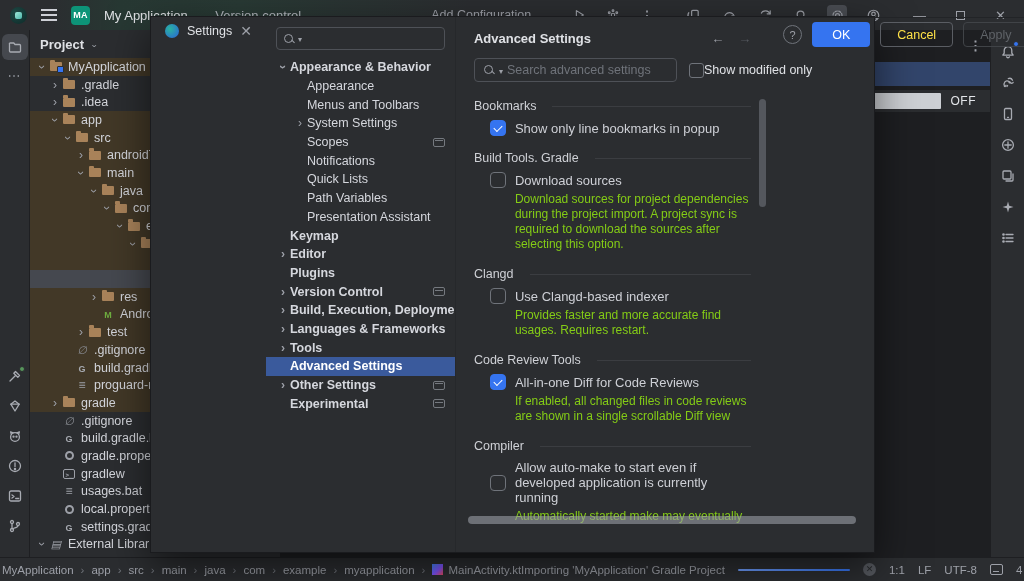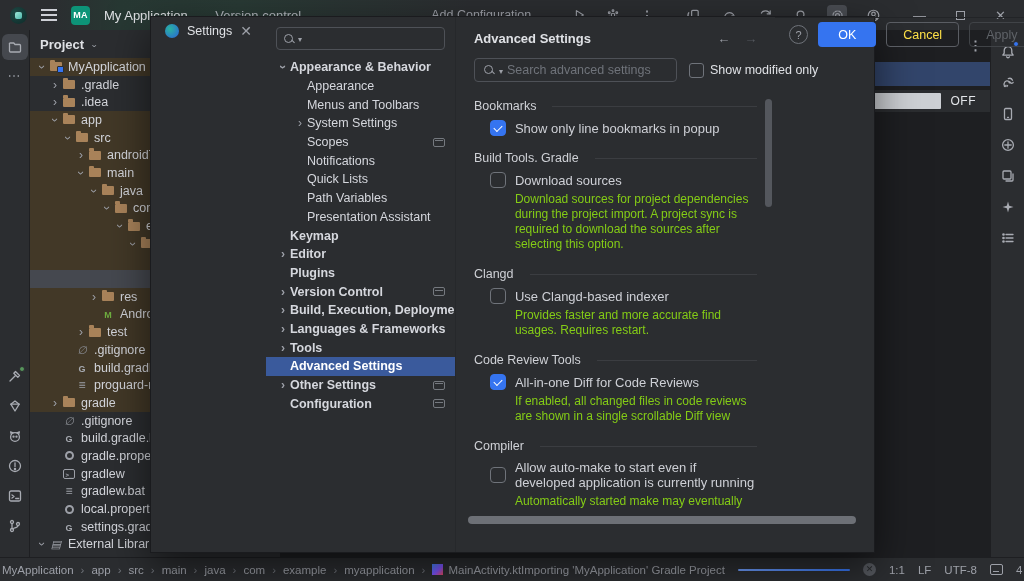--- a/index.html
+++ b/index.html
@@ -105,21 +105,21 @@
 .dlg-main{flex:1;position:relative;padding:0 18px;min-width:0;display:flex;flex-direction:column}
 .adv-header{margin-top:14px;display:flex;align-items:center}
 .adv-title{font-weight:700;font-size:13px;color:#dfe1e5}
 .adv-arrows{margin-left:auto;display:flex;gap:14px;font-size:13px}
 .arrow-back{color:#9da0a8}
 .arrow-fwd{color:#55585e}
 .adv-searchrow{margin-top:12px;display:flex;align-items:center;gap:12px}
 .adv-search{flex:1;height:24px;border:1px solid #4e5157;border-radius:4px;display:flex;align-items:center;gap:4px;padding:0 8px;background:#2b2d30}
 .adv-search input{flex:1;background:transparent;border:none;outline:none;color:#dfe1e5;font-size:12.5px}
 .adv-search input::placeholder,.nav-search input::placeholder{color:#6f737a}
-.showmod{display:flex;align-items:flex-start;gap:6px;font-size:12.5px;color:#dfe1e5;flex:none}
+.showmod{display:flex;align-items:flex-start;gap:0;font-size:12.5px;color:#dfe1e5;flex:none}
 .cb2{width:15px;height:15px;border:1.5px solid #6f737a;border-radius:3px}
 .adv-content{margin-top:2px;flex:1;overflow:hidden;padding-bottom:10px}
 .adv-row .sec{margin-top:15px;display:flex;align-items:center;gap:16px}
 .sec-label{font-size:12.5px;color:#cfd1d6;flex:none}
 .sec-line{flex:1;border-top:1px solid #3b3d41}
 .adv-row .opt{margin:7px 0 0 16px;display:flex;align-items:center;gap:9px}
 .cb{width:16px;height:16px;border:1.5px solid #6f737a;border-radius:4px;flex:none;position:relative}
 .adv-row.checked .cb{background:#3574f0;border-color:#3574f0}
 .adv-row.checked .cb::after{content:"";position:absolute;left:3.5px;top:4px;width:7px;height:4px;border-left:1.8px solid #fff;border-bottom:1.8px solid #fff;transform:rotate(-45deg)}
 .opt-label{font-size:13px;color:#ced0d6}
@@ -447,21 +447,21 @@
           <span class="t-icon">
             <i></i>
           </span>
           <span class="t-label">gradlew</span>
         </div>
         <div class="t-row" data-icon="lines" style="--indent: 1;">
           <span class="t-chev"></span>
           <span class="t-icon">
             <i></i>
           </span>
-          <span class="t-label">gradlew.bat</span>
+          <span class="t-label">usages.bat</span>
         </div>
         <div class="t-row" data-icon="gear" style="--indent: 1;">
           <span class="t-chev"></span>
           <span class="t-icon">
             <i></i>
           </span>
           <span class="t-label">local.properties</span>
         </div>
         <div class="t-row" data-icon="gradle" style="--indent: 1;">
           <span class="t-chev"></span>
@@ -635,21 +635,21 @@
             <span>Advanced Settings</span>
 
           </div>
           <div class="nav-row bold" data-chevron="right" style="--indent: 0;">
             <span class="t-chev"></span>
             <span>Other Settings</span>
             <span class="nav-card"></span>
           </div>
           <div class="nav-row bold" style="--indent: 0;">
             <span class="t-chev"></span>
-            <span>Configuration</span>
+            <span>Experimental</span>
             <span class="nav-card"></span>
           </div>
       </div>
       <div class="dlg-main">
         <div class="adv-header">
           <span class="adv-title">Advanced Settings</span>
           <span class="adv-arrows">
             <span class="arrow-back">←</span>
             <span class="arrow-fwd">→</span>
           </span>

